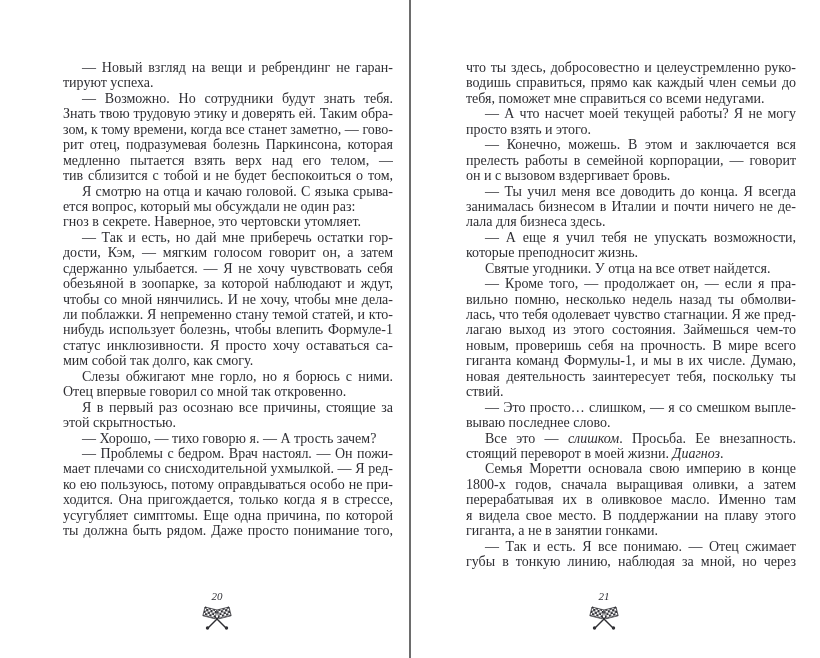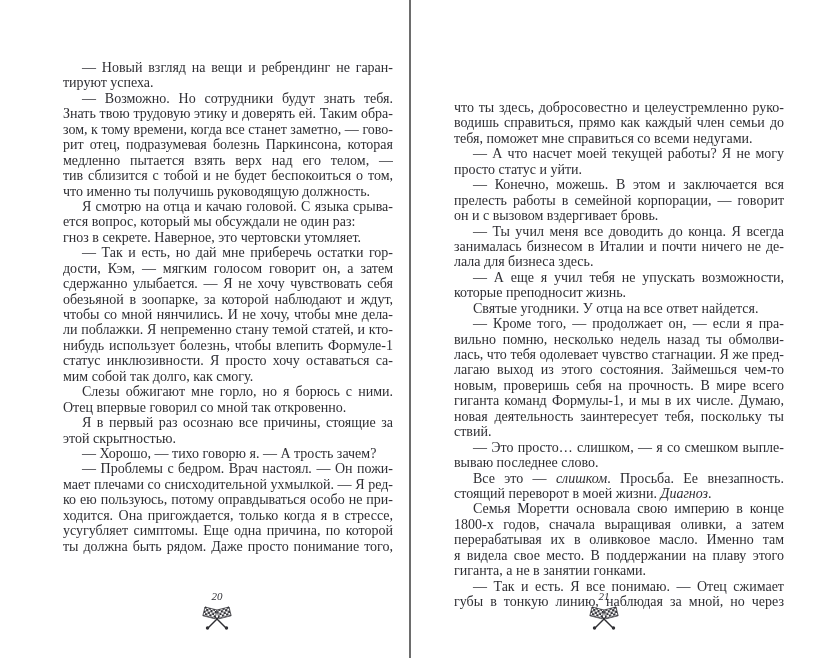--- a/index.html
+++ b/index.html
@@ -25,21 +25,21 @@
     background: #6d6d6d;
   }
   .page-text {
     position: absolute;
     top: 60px;
     width: 330px;
     font-size: 14px;
     line-height: 15.45px;
   }
   #left-text  { left: 63px; }
-  #right-text { left: 454px; margin-top: 40px; }
+  #right-text { left: 466px; }
   .line {
     height: 15.45px;
     overflow: hidden;
     text-align: justify;
     text-align-last: justify;
     white-space: normal;
   }
   .line.end {
     text-align: right;
     text-align-last: left;
@@ -70,21 +70,20 @@
   <div>
     <div class="page-text" id="left-text">
         <div class="line indent">— Новый взгляд на вещи и ребрендинг не гаран-</div>
         <div class="line end">тируют успеха.</div>
         <div class="line indent">— Возможно. Но сотрудники будут знать тебя.</div>
         <div class="line">Знать твою трудовую этику и доверять ей. Таким обра-</div>
         <div class="line">зом, к тому времени, когда все станет заметно, — гово-</div>
         <div class="line">рит отец, подразумевая болезнь Паркинсона, которая</div>
         <div class="line">медленно пытается взять верх над его телом, — коллек-</div>
         <div class="line">тив сблизится с тобой и не будет беспокоиться о том,</div>
-        <div class="line end">что именно ты получишь руководящую должность.</div>
         <div class="line indent">Я смотрю на отца и качаю головой. С языка срыва-</div>
         <div class="line end">ется вопрос, который мы обсуждали не один раз:</div>
         <div class="line end">гноз в секрете. Наверное, это чертовски утомляет.</div>
         <div class="line indent">— Так и есть, но дай мне приберечь остатки гор-</div>
         <div class="line">дости, Кэм, — мягким голосом говорит он, а затем</div>
         <div class="line">сдержанно улыбается. — Я не хочу чувствовать себя</div>
         <div class="line">обезьяной в зоопарке, за которой наблюдают и ждут,</div>
         <div class="line">чтобы со мной нянчились. И не хочу, чтобы мне дела-</div>
         <div class="line">ли поблажки. Я непременно стану темой статей, и кто-</div>
         <div class="line">нибудь использует болезнь, чтобы влепить Формуле-1</div>
@@ -127,21 +126,21 @@
   </div>
 
   <div class="divider"></div>
 
   <div>
     <div class="page-text" id="right-text">
         <div class="line">что ты здесь, добросовестно и целеустремленно руко-</div>
         <div class="line">водишь справиться, прямо как каждый член семьи до</div>
         <div class="line end">тебя, поможет мне справиться со всеми недугами.</div>
         <div class="line indent">— А что насчет моей текущей работы? Я не могу</div>
-        <div class="line end">просто статус и уйти.</div>
+        <div class="line end">просто взять и этого.</div>
         <div class="line indent">— Конечно, можешь. В этом и заключается вся</div>
         <div class="line">прелесть работы в семейной корпорации, — говорит</div>
         <div class="line end">он и с вызовом вздергивает бровь.</div>
         <div class="line indent">— Ты учил меня все доводить до конца. Я всегда</div>
         <div class="line">занималась бизнесом в Италии и почти ничего не де-</div>
         <div class="line end">лала для бизнеса здесь.</div>
         <div class="line indent">— А еще я учил тебя не упускать возможности,</div>
         <div class="line end">которые преподносит жизнь.</div>
         <div class="line indent end">Святые угодники. У отца на все ответ найдется.</div>
         <div class="line indent">— Кроме того, — продолжает он, — если я пра-</div>

